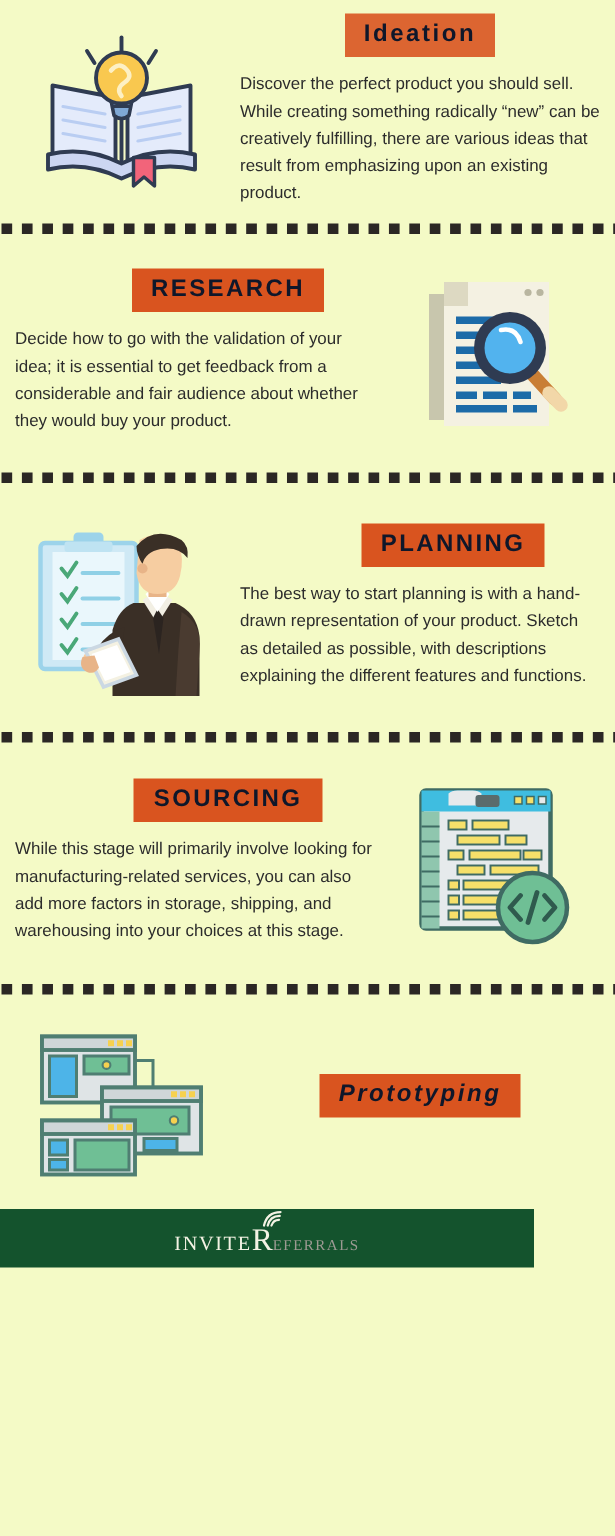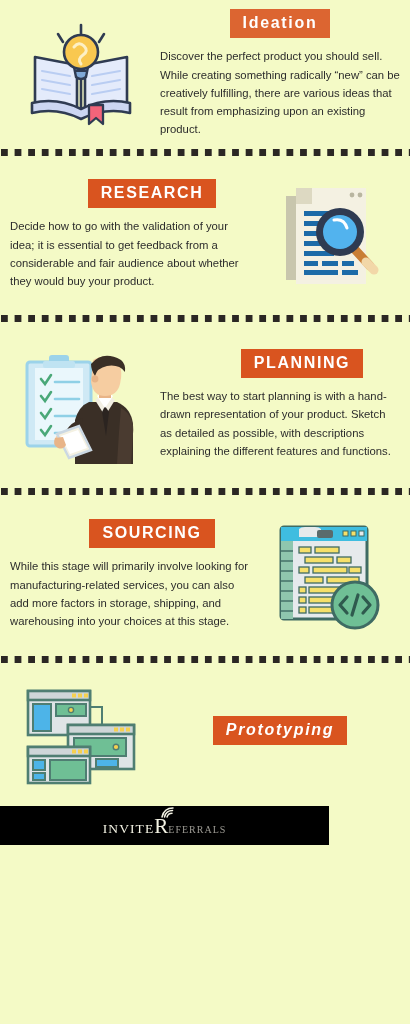--- a/index.html
+++ b/index.html
@@ -100,21 +100,21 @@
     flex: 1 1 auto;
     display: flex;
     flex-direction: column;
     align-items: center;
     padding: 0 4px;
   }
 
   .badge {
     display: inline-block;
     background: #d9541f;
-    color: #ffffff;
+    color: #0f172a;
     font-weight: bold;
     padding: 5px 13px 6px 13px;
     margin-bottom: 9px;
   }
   .badge.caps {
     font-size: 16px;
     letter-spacing: 1.6px;
     margin-left: 44px;
   }
   .badge.mixed {
@@ -140,23 +140,23 @@
       rgba(0,0,0,0) 7px, rgba(0,0,0,0) 13.6px
     );
     background-size: 13.6px 7px;
     background-repeat: repeat-x;
     background-position: 1px center;
   }
 
   
   .footer {
     position: relative;
-    width: 329px;
+    width: 356px;
     height: 39px;
-    background: #000000;
+    background: #14532d;
     display: flex;
     align-items: center;
     justify-content: center;
   }
   .logo {
     display: flex;
     align-items: baseline;
     position: relative;
     transform: translateY(1px);
   }

